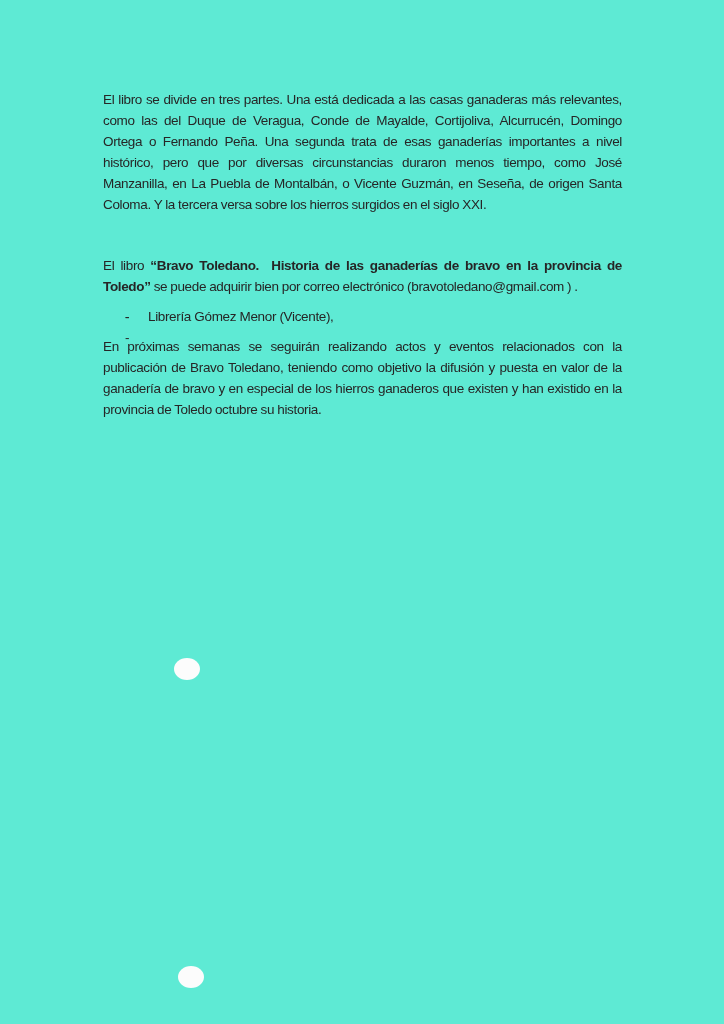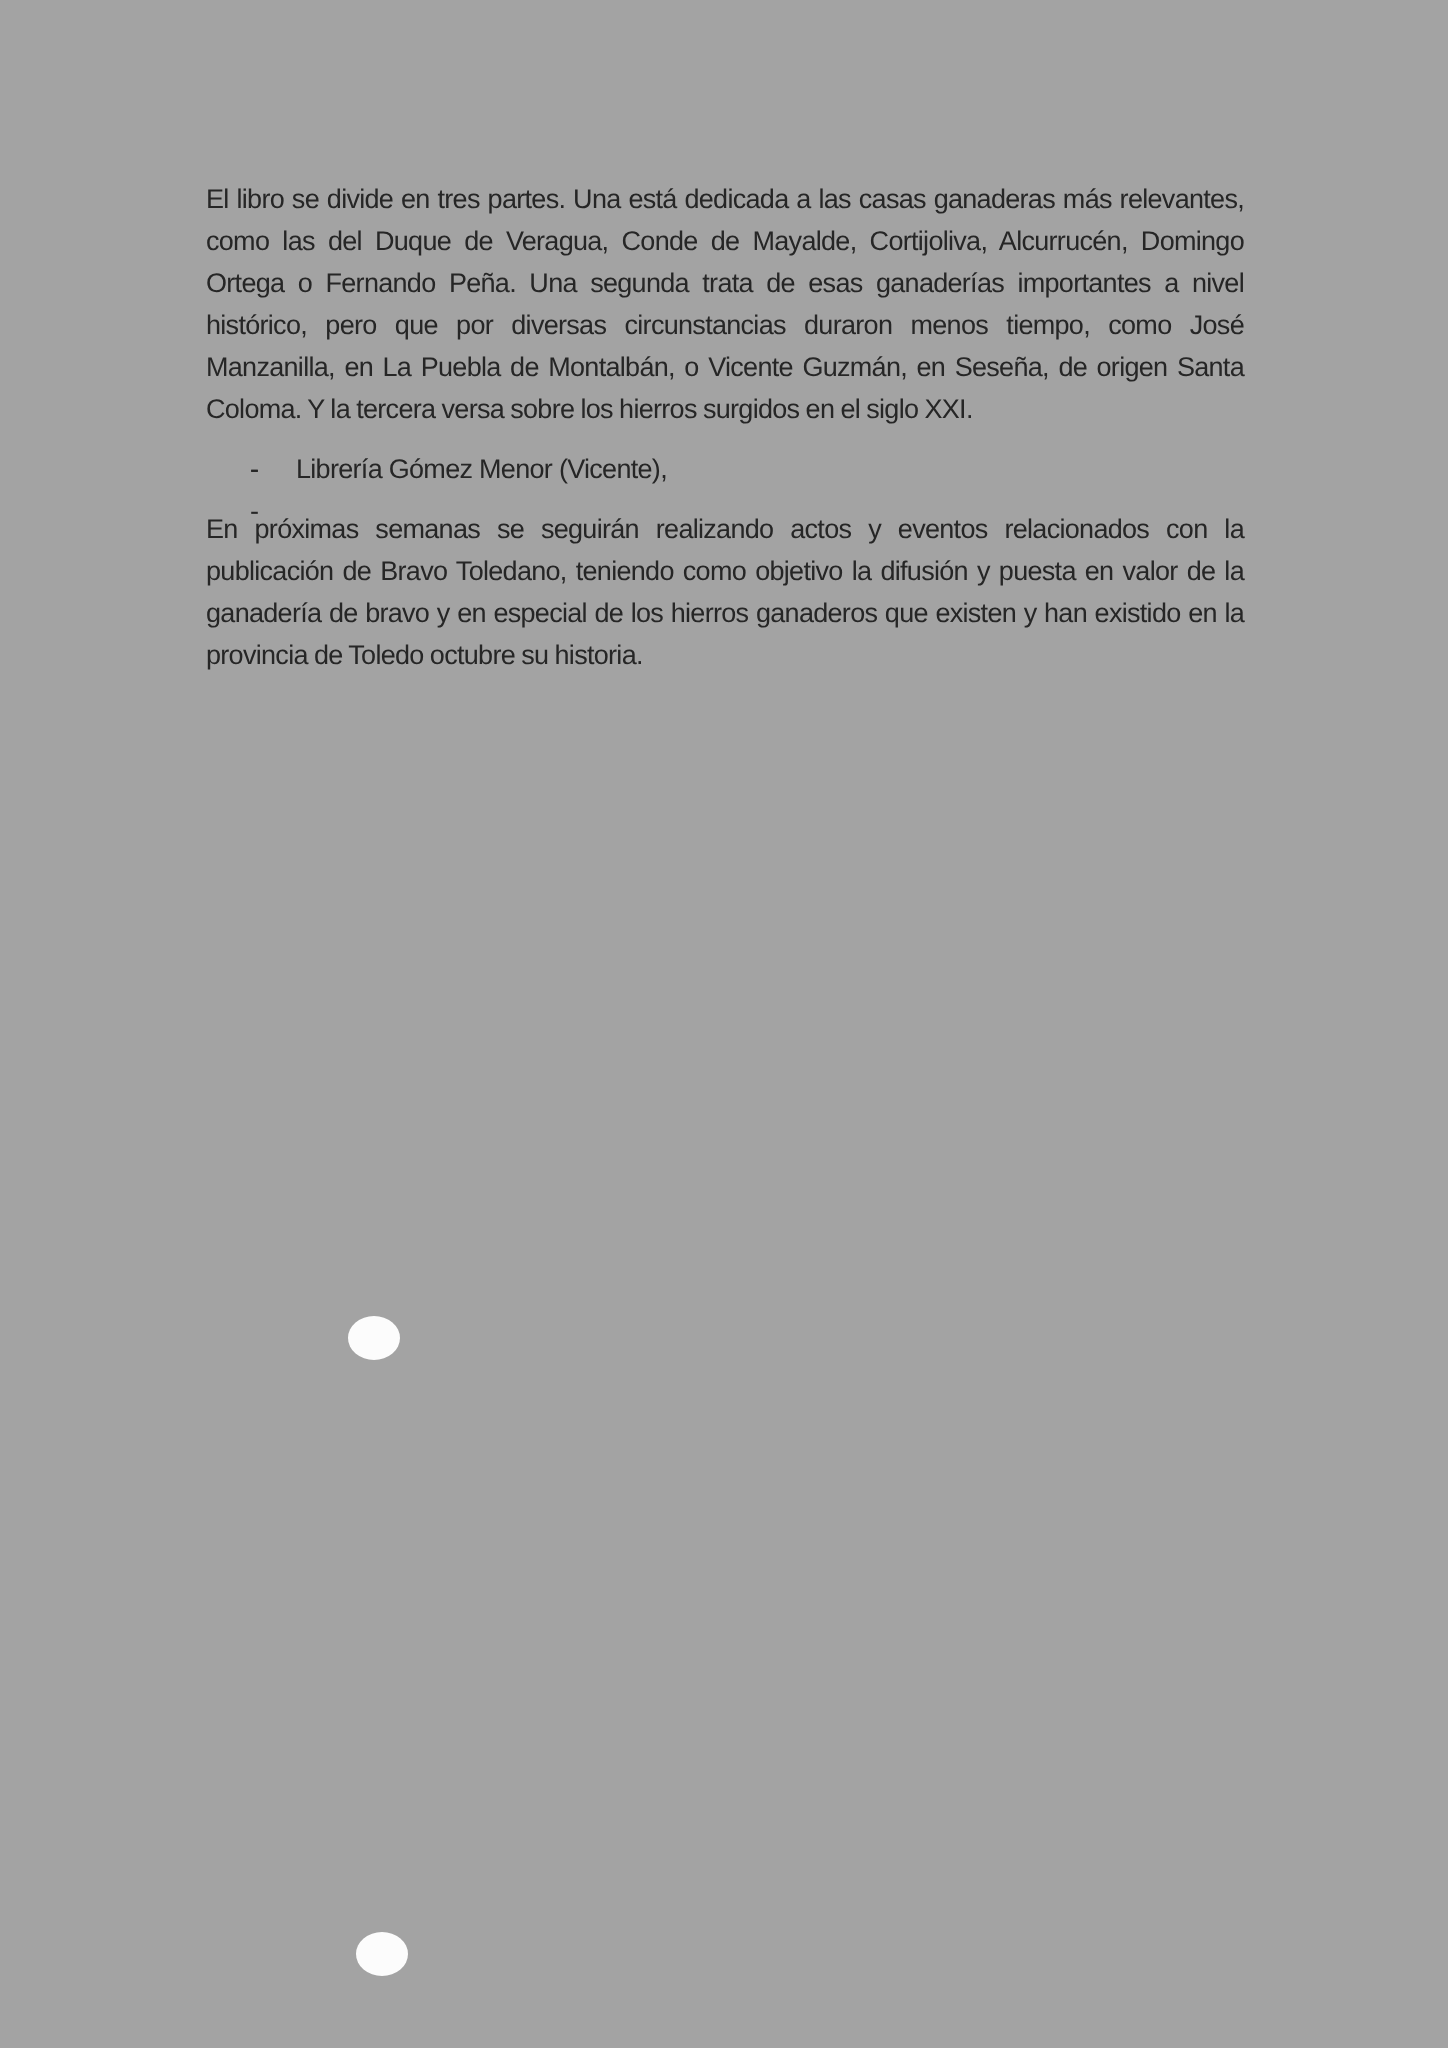--- a/index.html
+++ b/index.html
@@ -1,21 +1,21 @@
 <!DOCTYPE html>
 <html><head>
 <meta charset="utf-8">
 <style>
   html, body { margin: 0; padding: 0; background: #e8e8e8; }
   .page {
     position: relative;
     width: 724px;
     height: 1024px;
     margin: 0 auto;
-    background: #a3a3a3;
+    background: #5eead4;
     font-family: "Liberation Sans", "DejaVu Sans", sans-serif;
     color: #262626;
     overflow: hidden;
   }
   .content {
     position: absolute;
     left: 103px;
     top: 89px;
     width: 519px;
   }
@@ -60,20 +60,21 @@
   .smudge-2 { left: 178px; top: 966px; }
 </style>
 </head>
 <body>
 
 <div class="page">
   <div class="content">
 
     <p class="para justify">El libro se divide en tres partes. Una está dedicada a las casas ganaderas más relevantes, como las del Duque de Veragua, Conde de Mayalde, Cortijoliva, Alcurrucén, Domingo Ortega o Fernando Peña. Una segunda trata de esas ganaderías importantes a nivel histórico, pero que por diversas circunstancias duraron menos tiempo, como José Manzanilla, en La Puebla de Montalbán, o Vicente Guzmán, en Seseña, de origen Santa Coloma. Y la tercera versa sobre los hierros surgidos en el siglo XXI.</p>
 
+    <p class="para justify para2"><span>El libro </span><span class="book-title">“Bravo Toledano.&nbsp; Historia de las ganaderías de bravo en la provincia de Toledo”</span><span> se puede adquirir bien por correo electrónico (bravotoledano@gmail.com ) .</span></p>
 
 
     <div class="bookstore-list">
       <div class="list-item">
         <span class="dash">-</span>
       </div>
       <div class="list-item">
         <span class="dash">-</span>
         <span>Librería Gómez Menor (Vicente),</span>
       </div>

